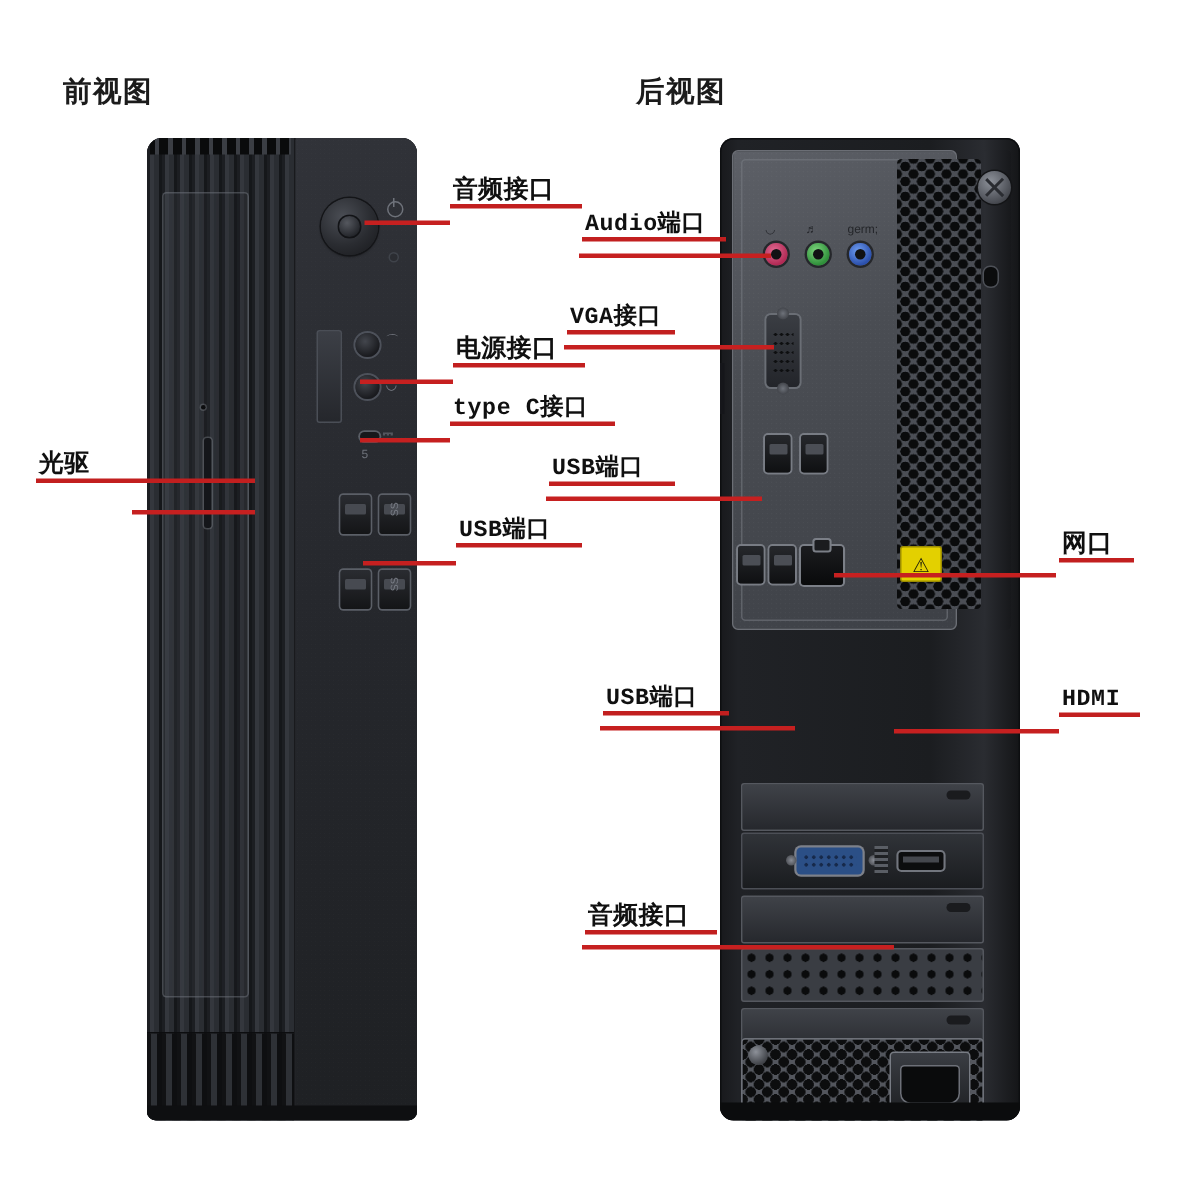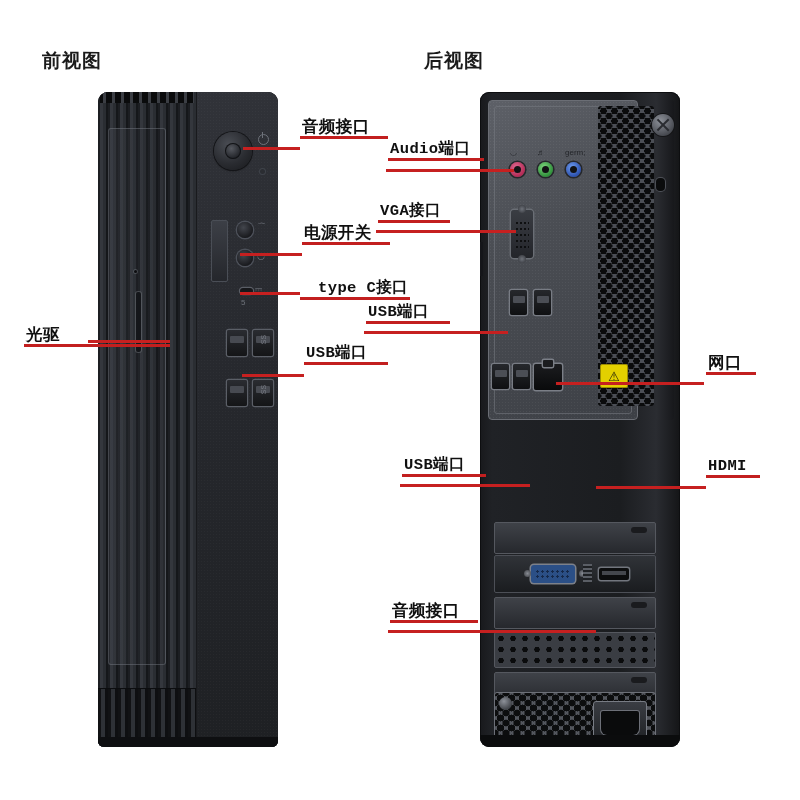--- a/index.html
+++ b/index.html
@@ -476,31 +476,31 @@
   <div class="leader" style="left:556px;top:382px;width:148px;"></div>
   <div class="leader" style="left:400px;top:484px;width:130px;"></div>
   <div class="leader" style="left:596px;top:486px;width:110px;"></div>
   <div class="leader" style="left:388px;top:630px;width:208px;"></div>
 
   <div class="callout" style="left:300px;top:118px;width:88px;">
     <span class="txt">音频接口</span>
     <span class="rule"></span>
   </div>
 
-  <div class="callout" style="left:24px;top:326px;width:146px;">
+  <div class="callout" style="left:24px;top:301px;width:146px;">
     <span class="txt">光驱</span>
     <span class="rule"></span>
   </div>
 
   <div class="callout" style="left:302px;top:224px;width:88px;">
-    <span class="txt">电源开关</span>
-    <span class="rule"></span>
-  </div>
-
-  <div class="callout mono" style="left:300px;top:280px;width:110px;text-align:right;">
+    <span class="txt">电源接口</span>
+    <span class="rule"></span>
+  </div>
+
+  <div class="callout mono" style="left:300px;top:264px;width:110px;">
     <span class="txt">type C接口</span>
     <span class="rule"></span>
   </div>
 
   <div class="callout mono" style="left:304px;top:345px;width:84px;">
     <span class="txt">USB端口</span>
     <span class="rule"></span>
   </div>
 
   <div class="callout mono" style="left:388px;top:141px;width:96px;">

